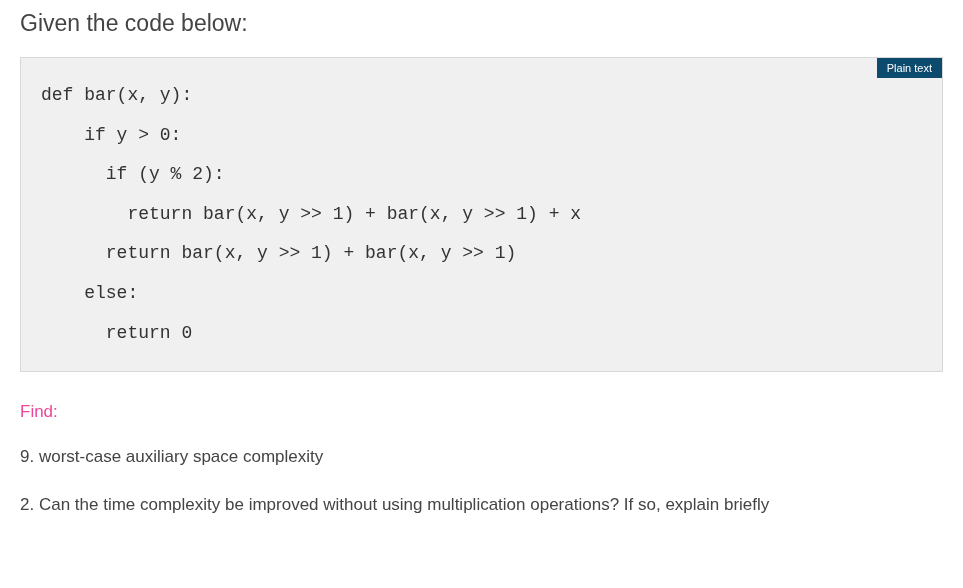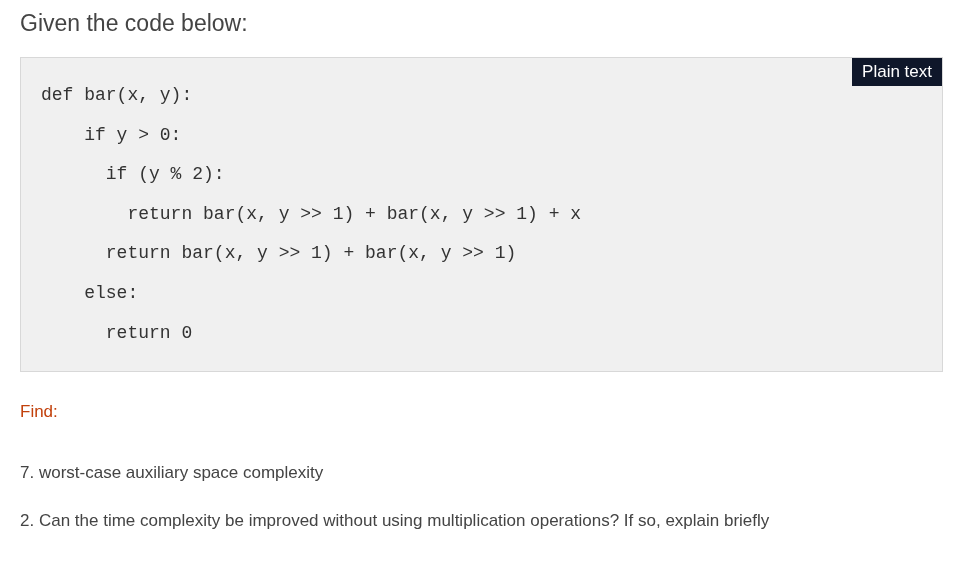--- a/index.html
+++ b/index.html
@@ -30,30 +30,30 @@
       font-family: "Courier New", Courier, monospace;
       font-size: 18px;
       color: #333;
       white-space: pre;
       line-height: 2.2;
     }
     .plain-text-badge {
       position: absolute;
       top: 0;
       right: 0;
-      background: #0f172a;
+      background: #0c4a6e;
       color: #fff;
-      font-size: 17px;
+      font-size: 11px;
       padding: 4px 10px;
       font-family: Arial, sans-serif;
     }
     .find-label {
       font-size: 17px;
-      color: #c2410c;
-      margin-bottom: 38px;
+      color: #ec4899;
+      margin-bottom: 22px;
     }
     .question {
       font-size: 17px;
       color: #444;
       margin-bottom: 22px;
       line-height: 1.5;
     }
   </style>
 </head>
 <body>
@@ -66,15 +66,15 @@
     if y &gt; 0:
       if (y % 2):
         return bar(x, y &gt;&gt; 1) + bar(x, y &gt;&gt; 1) + x
       return bar(x, y &gt;&gt; 1) + bar(x, y &gt;&gt; 1)
     else:
       return 0</div>
 </div>
 
 <div class="find-label">Find:</div>
 
-<div class="question">7. worst-case auxiliary space complexity</div>
+<div class="question">9. worst-case auxiliary space complexity</div>
 
 <div class="question">2. Can the time complexity be improved without using multiplication operations? If so, explain briefly</div>
 
 </body></html>

